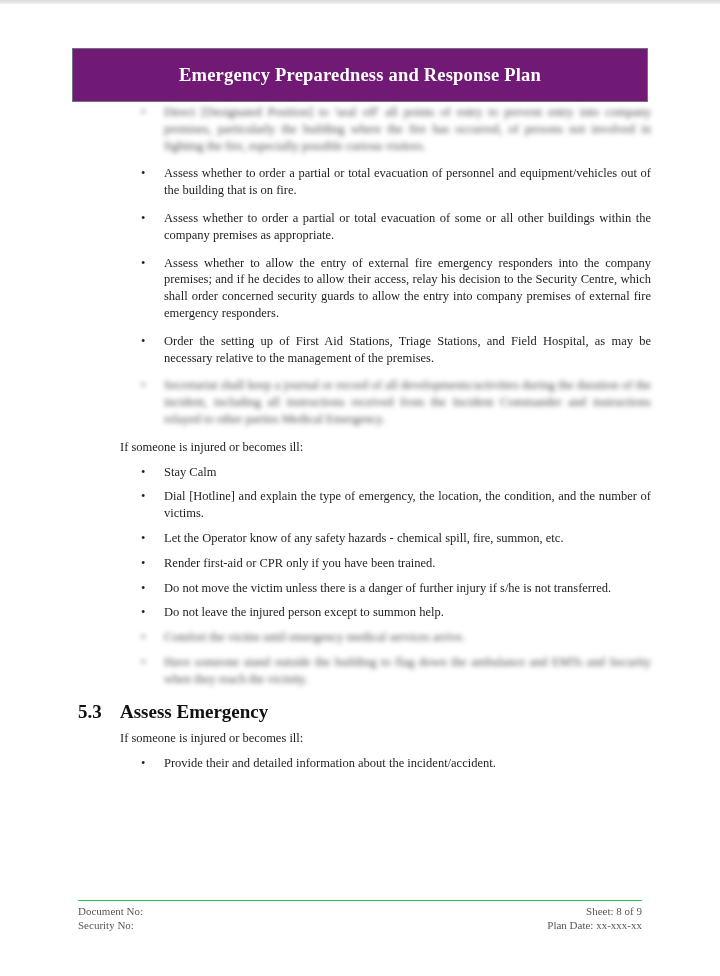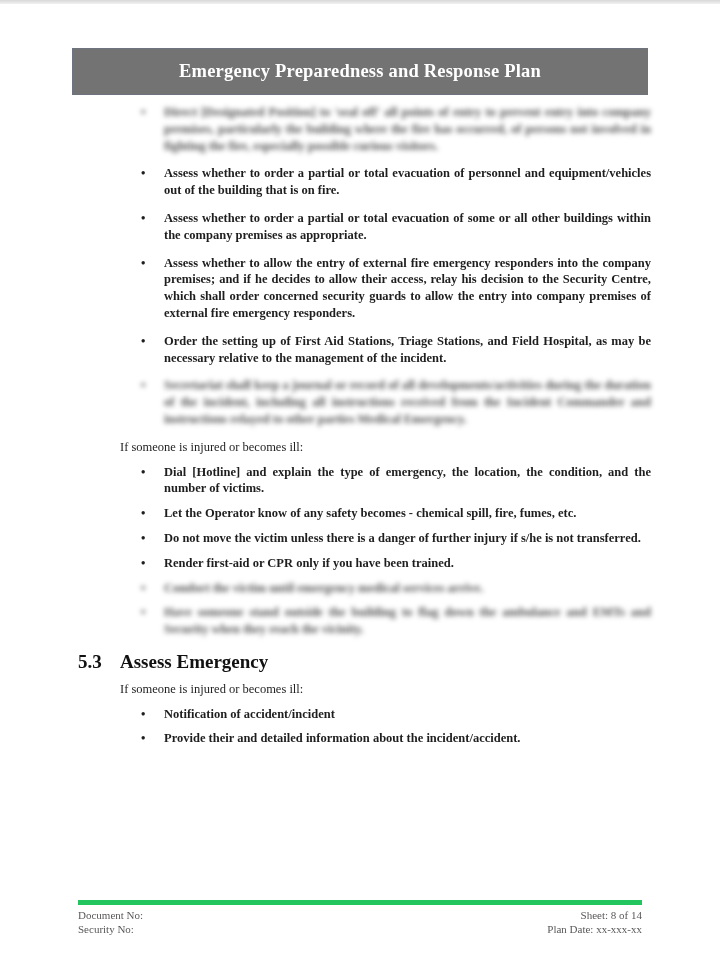--- a/index.html
+++ b/index.html
@@ -13,40 +13,40 @@
   }
   .top-strip {
     position: absolute; top: 0; left: 0; right: 0; height: 4px;
     background: linear-gradient(#d7d7d7, #f1f1f1);
   }
   .page { position: absolute; inset: 0; }
 
   
   .banner {
     position: absolute;
-    left: 72px; right: 72px; top: 48px; height: 47px;
-    background: #737373;
+    left: 72px; right: 72px; top: 48px; height: 54px;
+    background: #701a75;
     border: 1px solid #6e747f;
     display: flex; align-items: center; justify-content: center;
   }
   .banner h1 {
     color: #ffffff;
     font-size: 18.5px;
     font-weight: bold;
     letter-spacing: 0.2px;
   }
 
   
   .content {
     position: absolute;
     left: 120px; right: 69px; top: 104px;
     font-size: 12.5px;
     line-height: 16.8px;
   }
-  ul.bullets { list-style: none; font-weight: bold; }
+  ul.bullets { list-style: none; }
   ul.bullets li {
     position: relative;
     padding-left: 44px;
     text-align: justify;
   }
   ul.bullets li::before {
     content: "\2022";
     position: absolute;
     left: 21px; top: 0;
   }
@@ -69,21 +69,21 @@
     font-weight: bold;
     font-size: 19px;
     color: #111111;
   }
   .section-heading .sec-num { width: 42px; }
 
   
   .footer {
     position: absolute;
     left: 78px; right: 78px; top: 900px;
-    border-top: 5px solid #22c55e;
+    border-top: 1px solid #22c55e;
     padding-top: 3px;
     display: flex;
     justify-content: space-between;
     font-size: 11px;
     line-height: 14px;
     color: #585858;
   }
   .footer .right { text-align: right; }
 </style>
 </head>
@@ -96,52 +96,53 @@
     <h1>Emergency Preparedness and Response Plan</h1>
   </div>
 
   <div class="content">
 
     <ul class="bullets fire">
       <li class="blurred">Direct [Designated Position] to 'seal off' all points of entry to prevent entry into company premises, particularly the building where the fire has occurred, of persons not involved in fighting the fire, especially possible curious visitors.</li>
       <li>Assess whether to order a partial or total evacuation of personnel and equipment/vehicles out of the building that is on fire.</li>
       <li>Assess whether to order a partial or total evacuation of some or all other buildings within the company premises as appropriate.</li>
       <li>Assess whether to allow the entry of external fire emergency responders into the company premises; and if he decides to allow their access, relay his decision to the Security Centre, which shall order concerned security guards to allow the entry into company premises of external fire emergency responders.</li>
-      <li>Order the setting up of First Aid Stations, Triage Stations, and Field Hospital, as may be necessary relative to the management of the incident.</li>
+      <li>Order the setting up of First Aid Stations, Triage Stations, and Field Hospital, as may be necessary relative to the management of the premises.</li>
       <li class="blurred">Secretariat shall keep a journal or record of all developments/activities during the duration of the incident, including all instructions received from the Incident Commander and instructions relayed to other parties Medical Emergency.</li>
     </ul>
 
     <p class="para">If someone is injured or becomes ill:</p>
 
     <ul class="bullets steps">
+      <li>Stay Calm</li>
       <li>Dial [Hotline] and explain the type of emergency, the location, the condition, and the number of victims.</li>
-      <li>Let the Operator know of any safety becomes - chemical spill, fire, fumes, etc.</li>
+      <li>Let the Operator know of any safety hazards - chemical spill, fire, summon, etc.</li>
+      <li>Render first-aid or CPR only if you have been trained.</li>
       <li>Do not move the victim unless there is a danger of further injury if s/he is not transferred.</li>
-      <li>Render first-aid or CPR only if you have been trained.</li>
+      <li>Do not leave the injured person except to summon help.</li>
       <li class="blurred">Comfort the victim until emergency medical services arrive.</li>
       <li class="blurred">Have someone stand outside the building to flag down the ambulance and EMTs and Security when they reach the vicinity.</li>
     </ul>
 
     <div class="section-heading">
       <span class="sec-num">5.3</span>
       <span class="sec-title">Assess Emergency</span>
     </div>
 
     <p class="para2">If someone is injured or becomes ill:</p>
 
     <ul class="bullets steps">
-      <li>Notification of accident/incident</li>
       <li>Provide their and detailed information about the incident/accident.</li>
     </ul>
 
   </div>
 
   <div class="footer">
     <div class="left">
       <div>Document No:</div>
       <div>Security No:</div>
     </div>
     <div class="right">
-      <div>Sheet: 8 of 14</div>
+      <div>Sheet: 8 of 9</div>
       <div>Plan Date: xx-xxx-xx</div>
     </div>
   </div>
 </div>
 
 </body></html>

